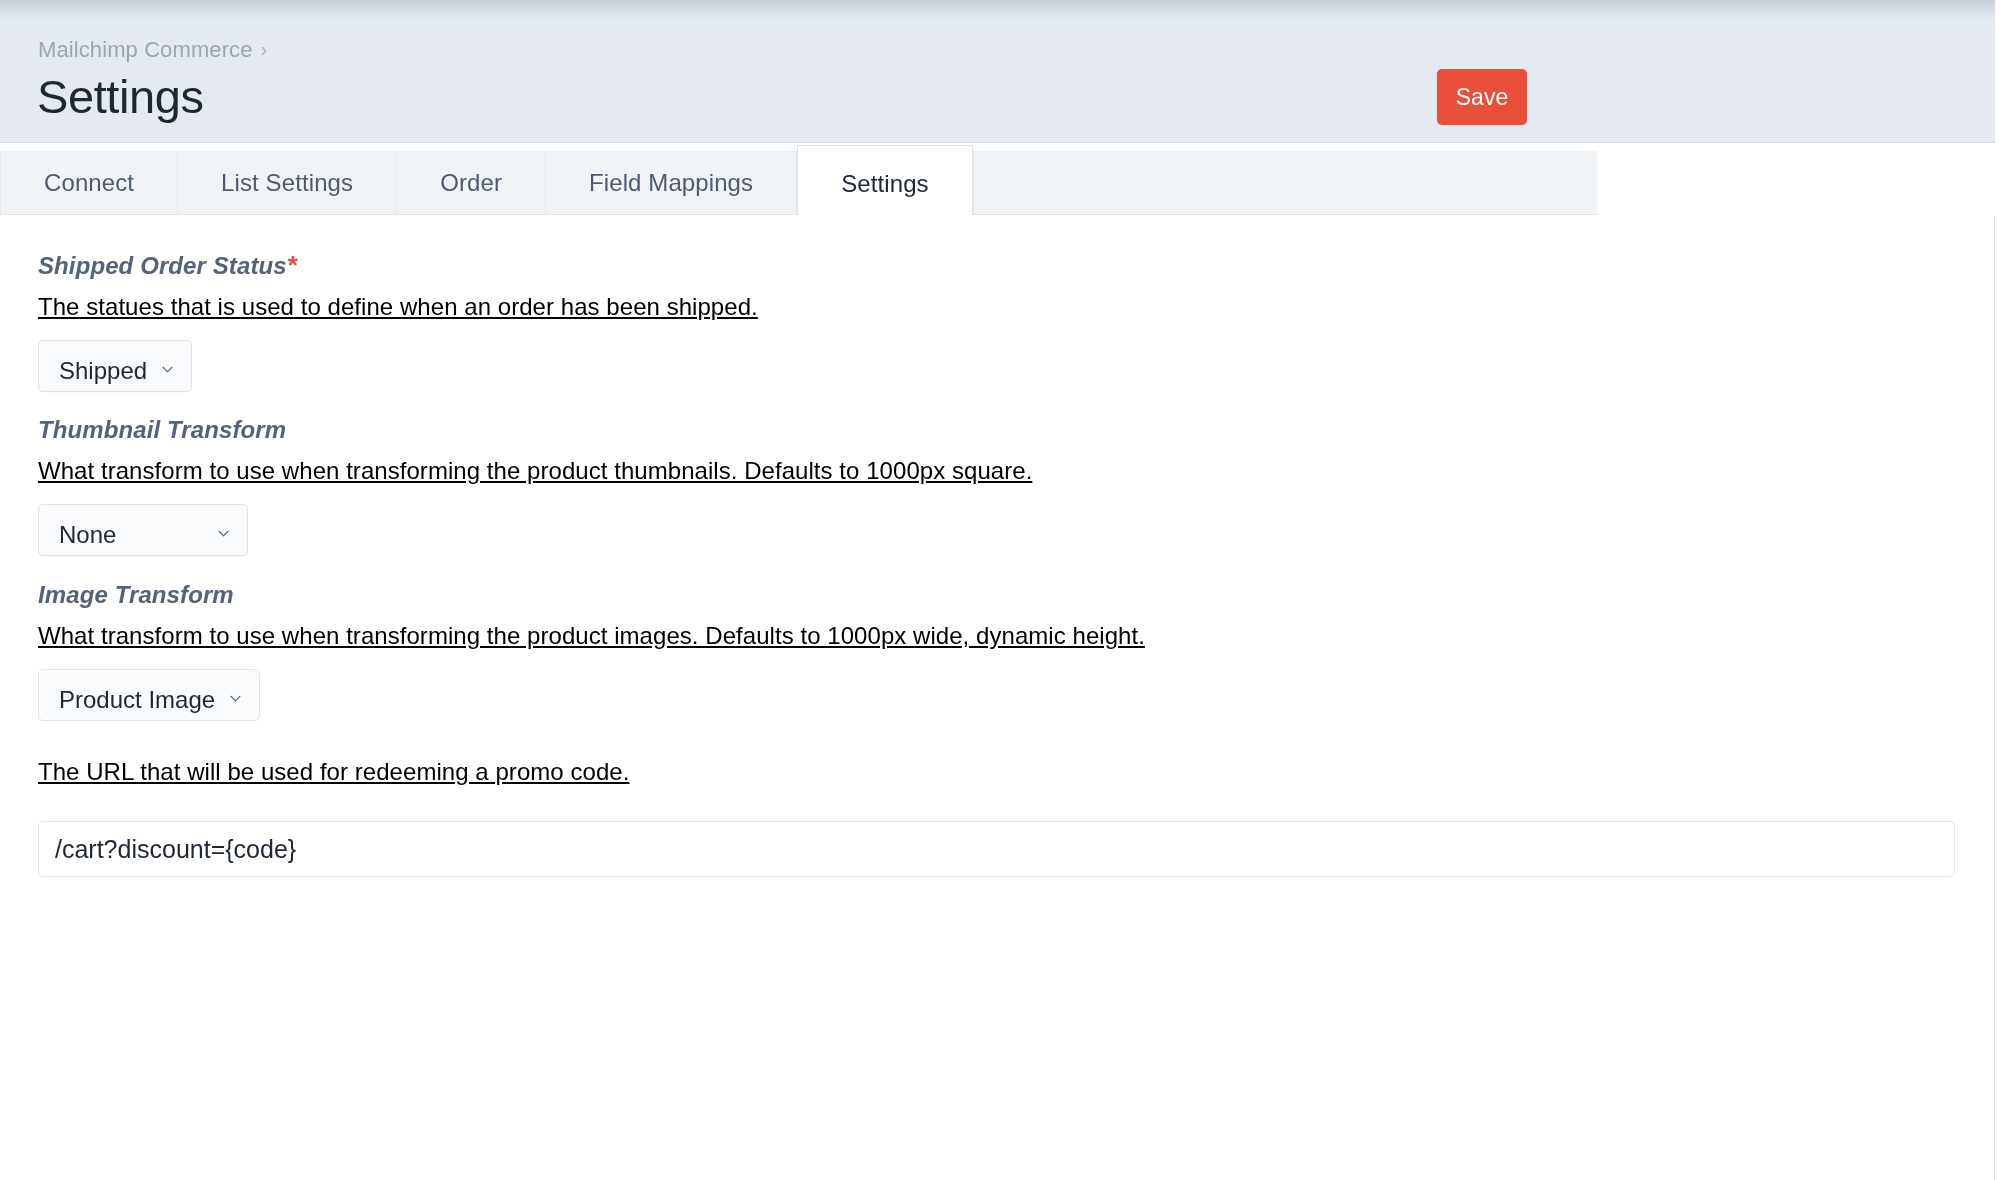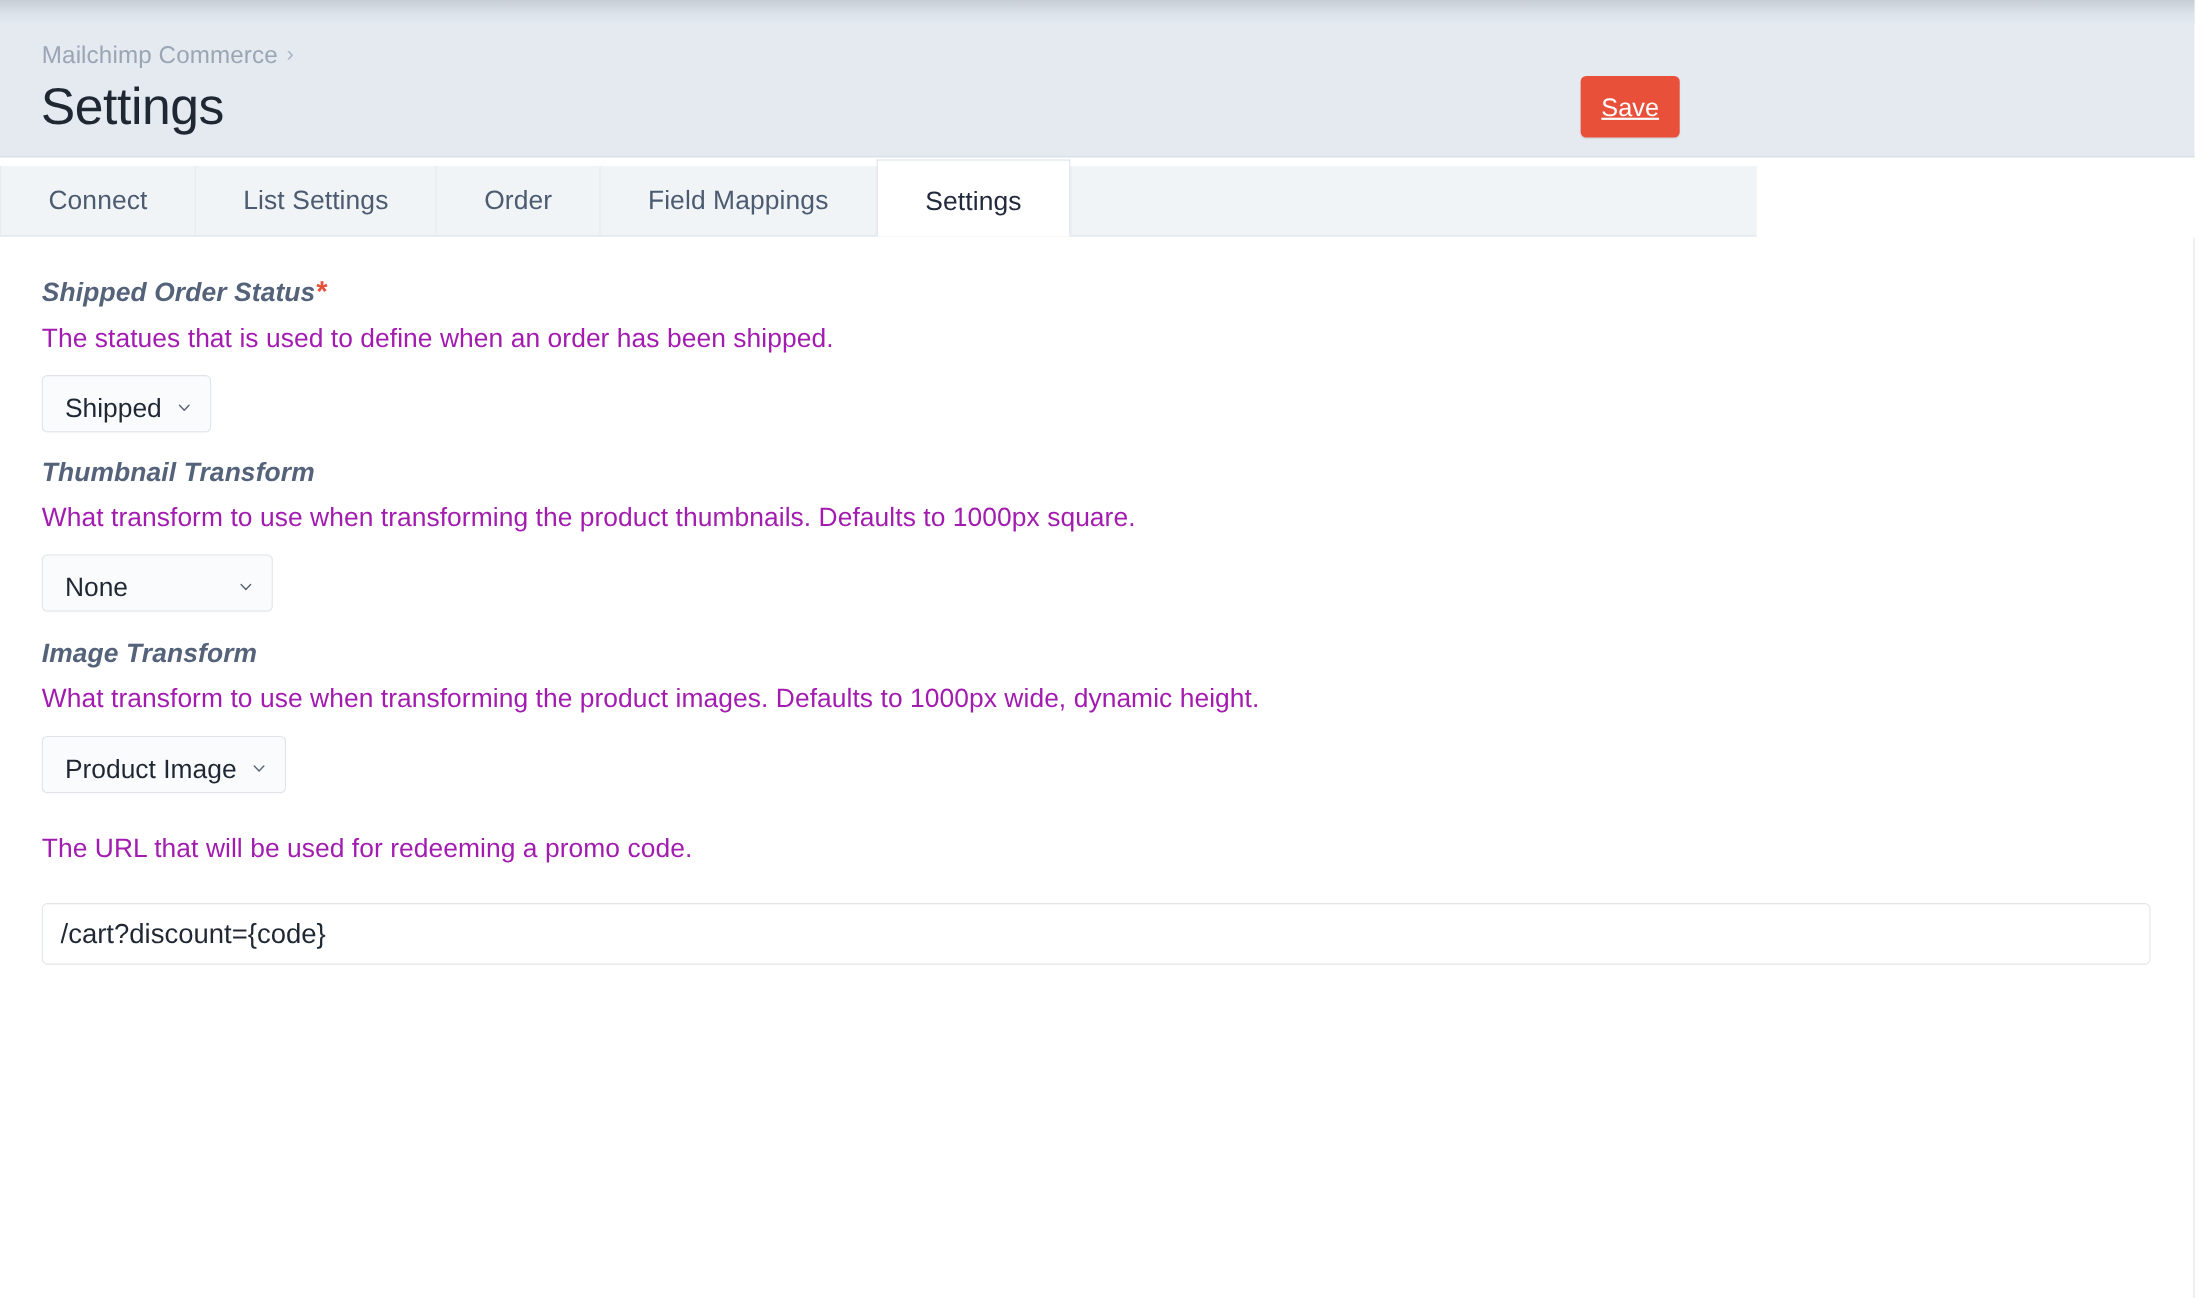--- a/index.html
+++ b/index.html
@@ -84,21 +84,20 @@
     background: #e8503a;
     border: none;
     border-radius: 5px;
     color: #ffffff;
     font-family: "Liberation Sans", sans-serif;
     font-size: 23px;
     line-height: 56px;
     text-align: center;
     cursor: pointer;
     box-shadow: 0 1px 1px rgba(0,0,0,0.07);
-    text-decoration: underline;
   }
 
   
   .tab-bar {
     position: absolute;
     top: 151px; left: 0;
     width: 1597px;
     height: 64px;
     background: #f0f4f7;
     border-bottom: 1px solid #dde4ea;
@@ -176,23 +175,24 @@
   .required-mark {
     color: #e8503a;
     font-size: 26px;
     font-weight: bold;
     line-height: 1;
   }
 
   .field-help {
     margin-top: 13px;
     font-size: 24px;
-    color: #a21caf;
+    color: #000000;
     letter-spacing: 0.05px;
     white-space: nowrap;
+    text-decoration: underline;
   }
 
   .select-control {
     margin-top: 19px;
     display: inline-flex;
     align-items: center;
     justify-content: space-between;
     gap: 14px;
     height: 52px;
     padding: 10px 17px 0 20px;

